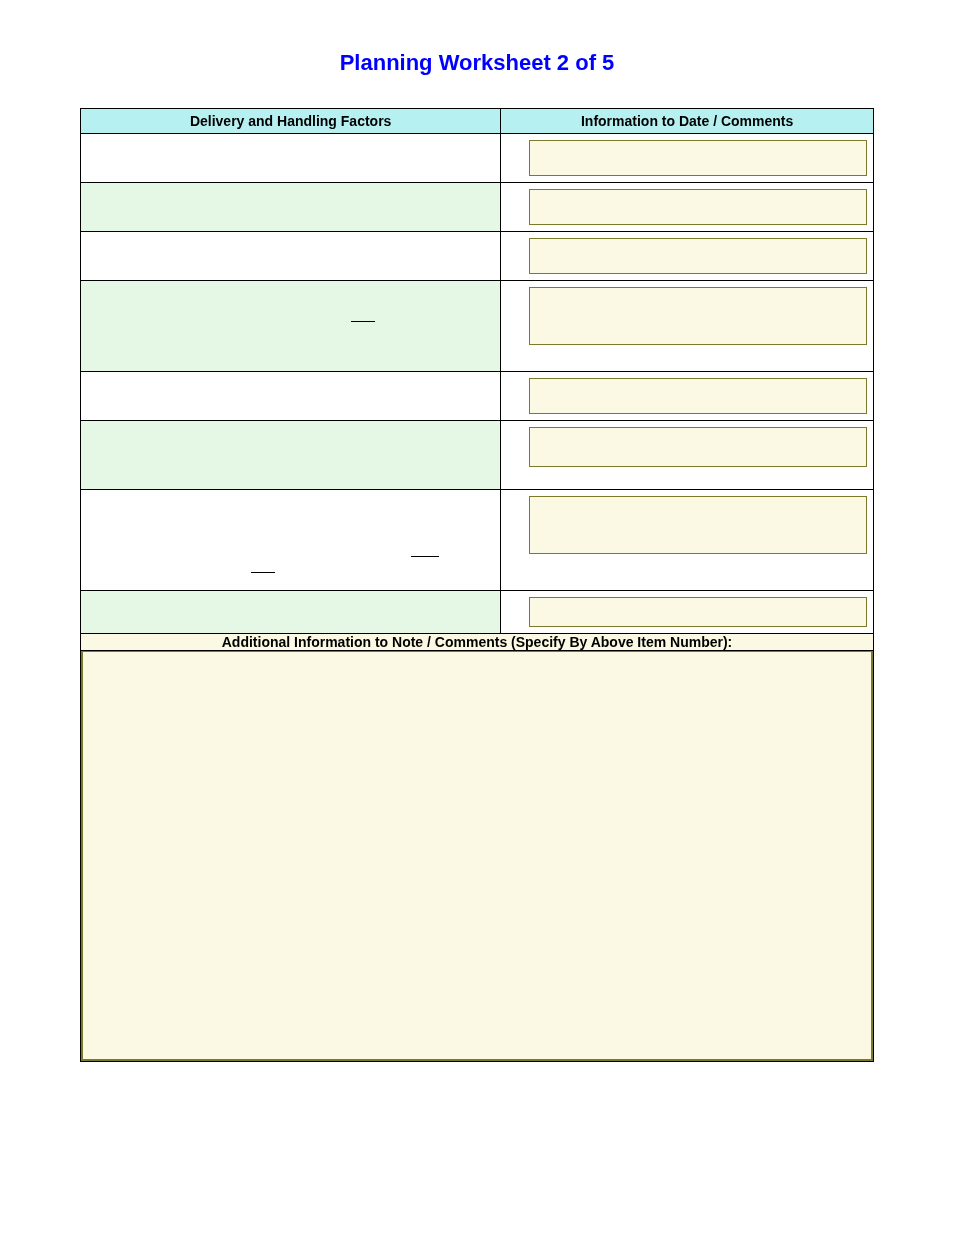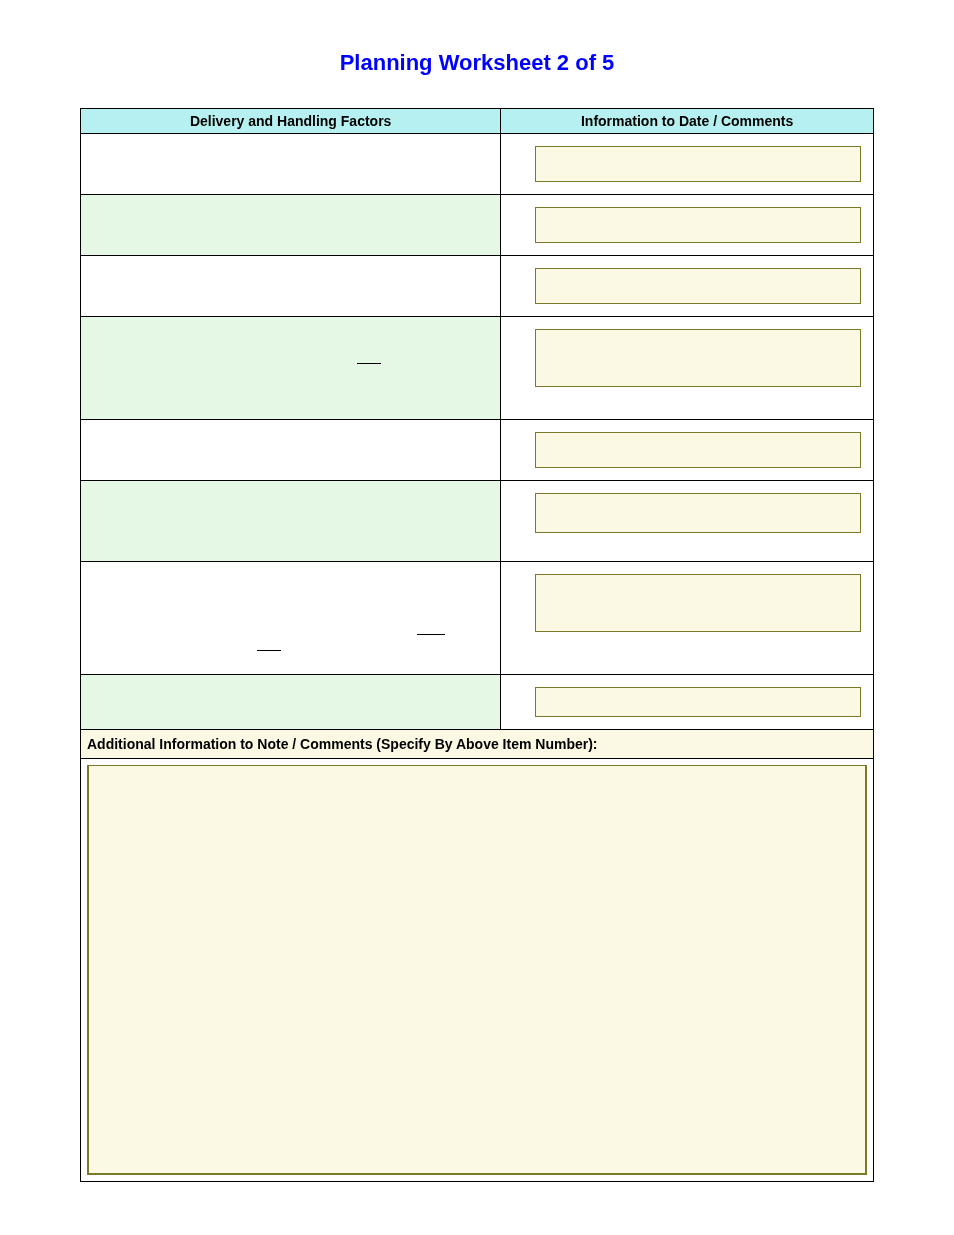--- a/index.html
+++ b/index.html
@@ -52,22 +52,23 @@
     background: #b6f0f0;
     border: 1px solid #000;
     font-size: 14px;
     font-weight: bold;
     padding: 4px 12px;
     text-align: center;
     color: #000;
   }
   table.main td {
     border: 1px solid #000;
-    padding: 6px;
+    padding: 0;
     vertical-align: top;
+    text-align: center;
   }
   .col-left { width: 53%; }
   .col-right { width: 47%; }
   .factor-cell {
     background: #e5f7e5;
     position: relative;
   }
   .factor-cell.light { background: #ffffff; }
   .factor-inner {
     position: relative;

